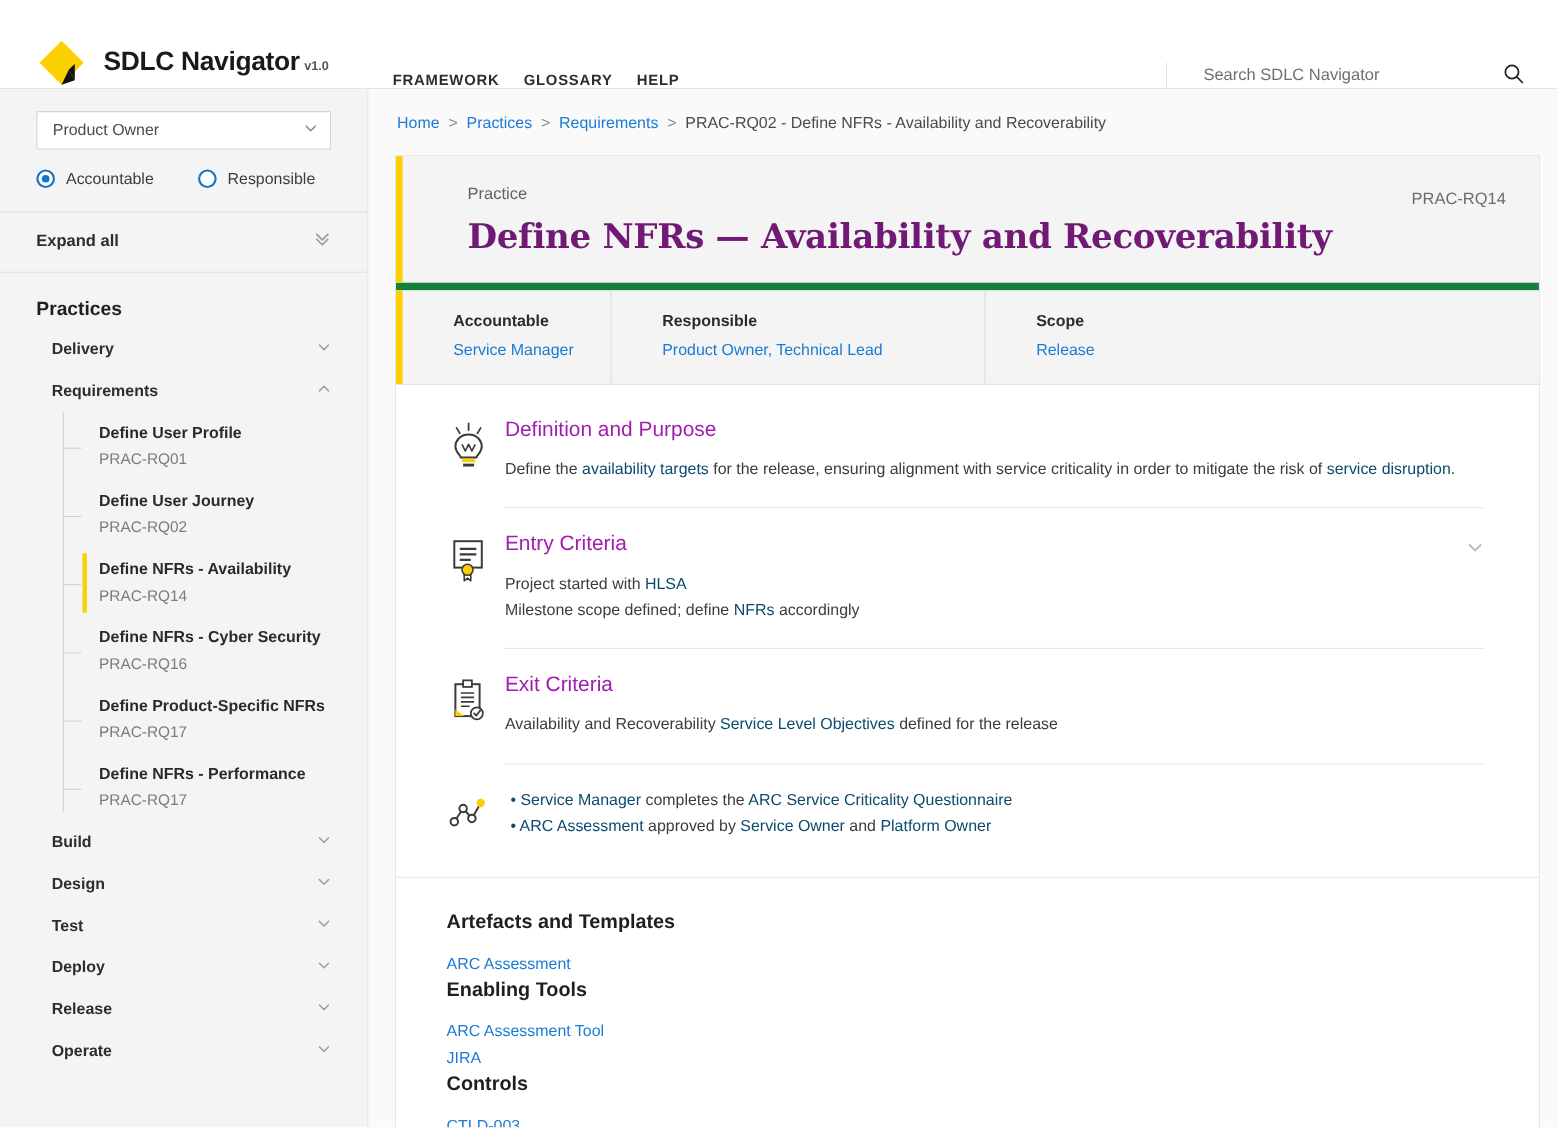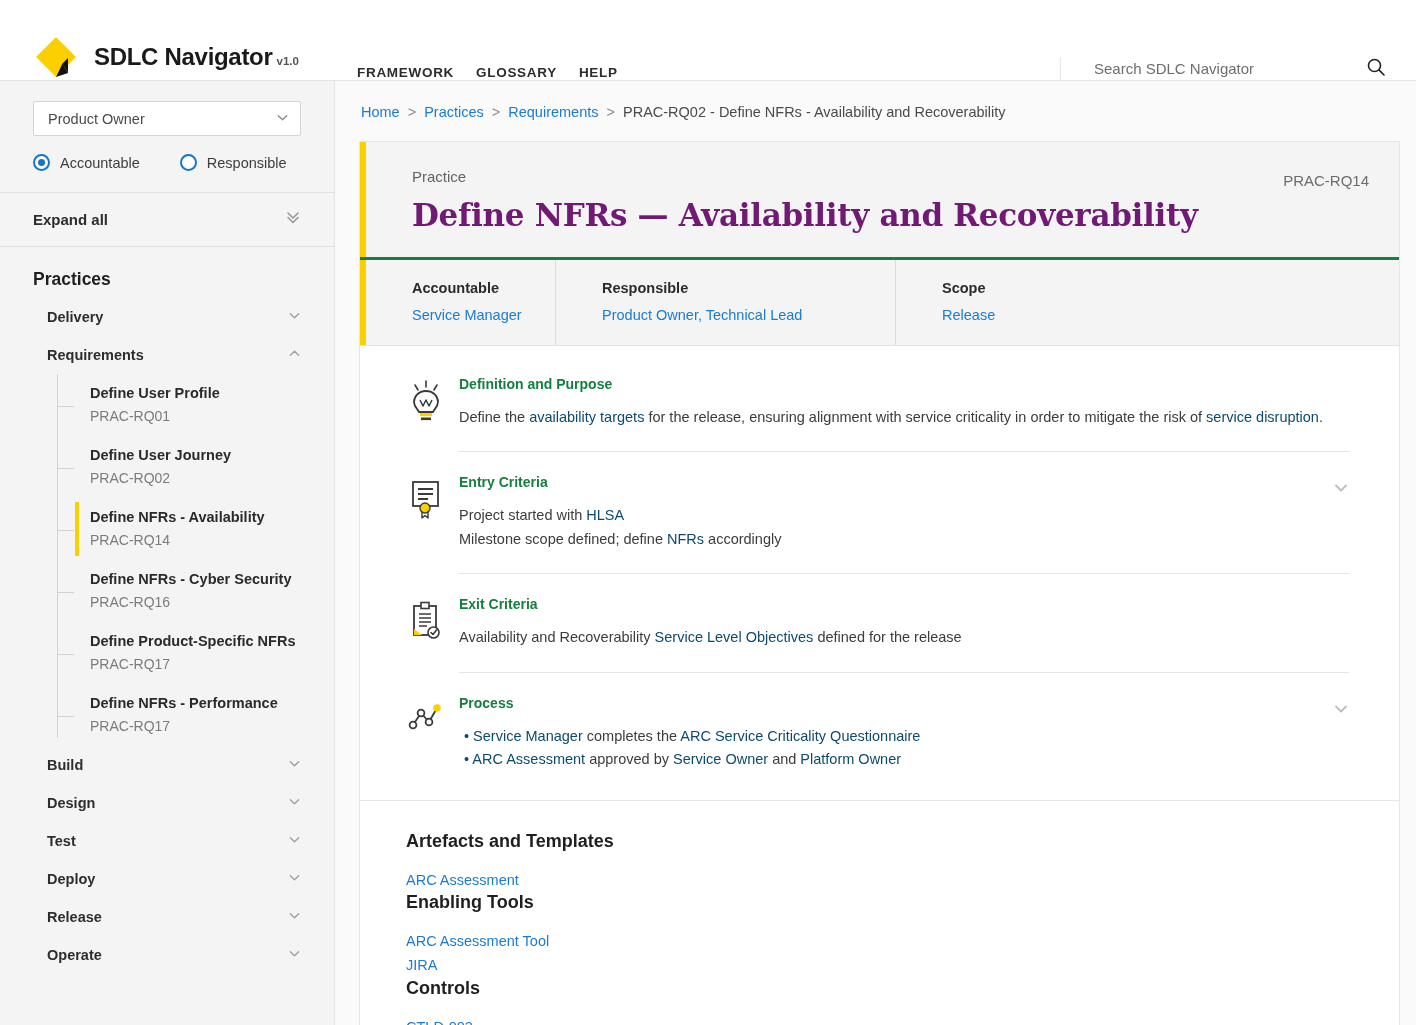--- a/index.html
+++ b/index.html
@@ -101,21 +101,21 @@
 
   
   .content { flex: 1; background: #fafafa; padding: 0 16px 0 24px; overflow: hidden; }
   .crumbs { display: flex; align-items: center; gap: 8px; padding: 23px 0 21px 2px; font-size: 14.5px; }
   .crumbs a { color: #1a7bd4; text-decoration: none; cursor: pointer; }
   .crumbs .sep { color: #8a8a8a; }
   .crumbs .cur { color: #4a4a4a; }
 
   .card { background: #ffffff; border: 1px solid #e6e6e6; }
 
-  .hero { display: flex; background: #f4f4f4; border-bottom: 3px solid #15803d; }
+  .hero { display: flex; background: #f4f4f4; border-bottom: 7px solid #15803d; gap: 13px; }
   .hero-bar { width: 6px; background: #fcd000; flex: none; }
   .hero-in { flex: 1; padding: 26px 30px 24px 46px; display: flex; align-items: flex-start; }
   .hero-left { flex: 1; }
   .hero-kicker { font-size: 15px; color: #636363; margin-bottom: 12px; }
   .hero-title {
     font-family: "DejaVu Serif", "Liberation Serif", serif;
     font-size: 31px; font-weight: bold; color: #701a75; letter-spacing: -0.3px;
   }
   .hero-code { font-size: 15px; color: #6c6c6c; padding-top: 4px; }
 
@@ -125,21 +125,21 @@
   .meta:last-child { border-right: none; }
   .meta.m1 { width: 190px; } .meta.m2 { width: 340px; } .meta.m3 { flex: 1; }
   .meta .mh { font-size: 14.5px; font-weight: bold; color: #2b2b2b; margin-bottom: 11px; }
   .meta .mv { font-size: 14.5px; color: #1a7bd4; cursor: pointer; }
 
   .sections { padding: 30px 50px 6px 46px; }
   .section { display: flex; align-items: flex-start; padding-bottom: 22px; }
   .sec-icon { width: 46px; flex: none; padding-top: 3px; }
   .sec-body { flex: 1; padding-left: 7px; }
   .sec-head { display: flex; align-items: flex-start; }
-  .sec-h { flex: 1; font-size: 14px; font-weight: bold; color: #15803d; padding-bottom: 14px; }
+  .sec-h { flex: 1; font-size: 19px; font-weight: normal; color: #a21caf; padding-bottom: 14px; }
   .sec-chev { padding-top: 6px; cursor: pointer; }
   .p { font-size: 14.5px; color: #3c3c3c; line-height: 1.62; }
   .p a, .lnk { color: #0c4a6e; text-decoration: none; cursor: pointer; }
   .divider { height: 1px; background: #e6e6e6; margin: 0 0 22px 53px; }
   .bullets .p { padding-left: 5px; }
 
   .footer-cols { border-top: 1px solid #e6e6e6; display: flex; padding: 30px 50px 40px 46px; flex-direction: column; }
   .fcol.c1 { width: 330px; } .fcol.c2 { width: 246px; } .fcol.c3 { flex: 1; }
   .fcol h4 { font-size: 18px; font-weight: bold; color: #1f1f1f; margin-bottom: 16px; }
   .fcol .li { font-size: 14.5px; color: #1a7bd4; line-height: 1.67; cursor: pointer; }
@@ -433,30 +433,20 @@
             <div class="sec-icon">
               <svg width="40" height="44" viewBox="0 0 40 44">
                 <polyline points="7,27 15,15 23,24 31,10" fill="none" stroke="#3a3a3a" stroke-width="1.8" stroke-linecap="round" stroke-linejoin="round"></polyline>
                 <circle cx="7" cy="27" r="3.4" fill="#ffffff" stroke="#3a3a3a" stroke-width="1.8"></circle>
                 <circle cx="15" cy="15" r="3.4" fill="#ffffff" stroke="#3a3a3a" stroke-width="1.8"></circle>
                 <circle cx="23" cy="24" r="3.4" fill="#ffffff" stroke="#3a3a3a" stroke-width="1.8"></circle>
                 <circle cx="31" cy="10" r="3.8" fill="#FCD000"></circle>
               </svg>
             </div>
             <div class="sec-body">
-              <div class="sec-head">
-                <div class="sec-h">Process</div>
-                <div class="sec-chev">
-                  <span>
-                    <svg width="16" height="16" viewBox="0 0 16 16">
-                        <polyline points="3,5.5 8,10.5 13,5.5" fill="none" stroke="#bdbdbd" stroke-width="1.8" stroke-linecap="round" stroke-linejoin="round"></polyline>
-                      </svg>
-                  </span>
-                </div>
-              </div>
               <div class="p"><span class="lnk">•</span> <a class="lnk">Service Manager</a><span> completes the </span><a class="lnk">ARC Service Criticality Questionnaire</a></div>
               <div class="p"><span class="lnk">•</span> <a class="lnk">ARC Assessment</a><span> approved by </span><a class="lnk">Service Owner</a><span> and </span><a class="lnk">Platform Owner</a></div>
             </div>
           </div>
 
         </div>
 
         <div class="footer-cols">
           <div class="fcol c1">
             <h4>Artefacts and Templates</h4>

